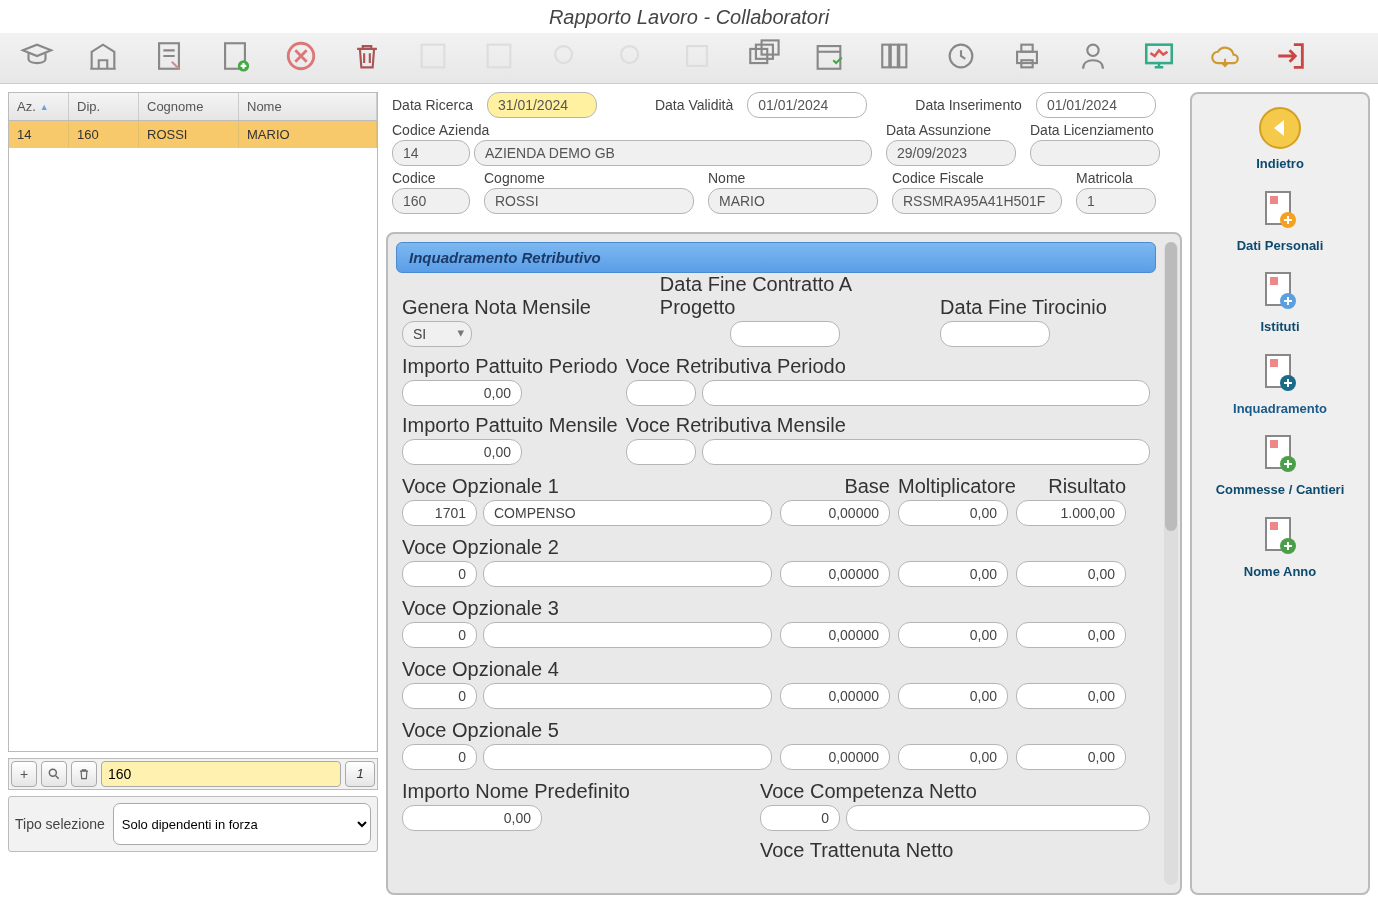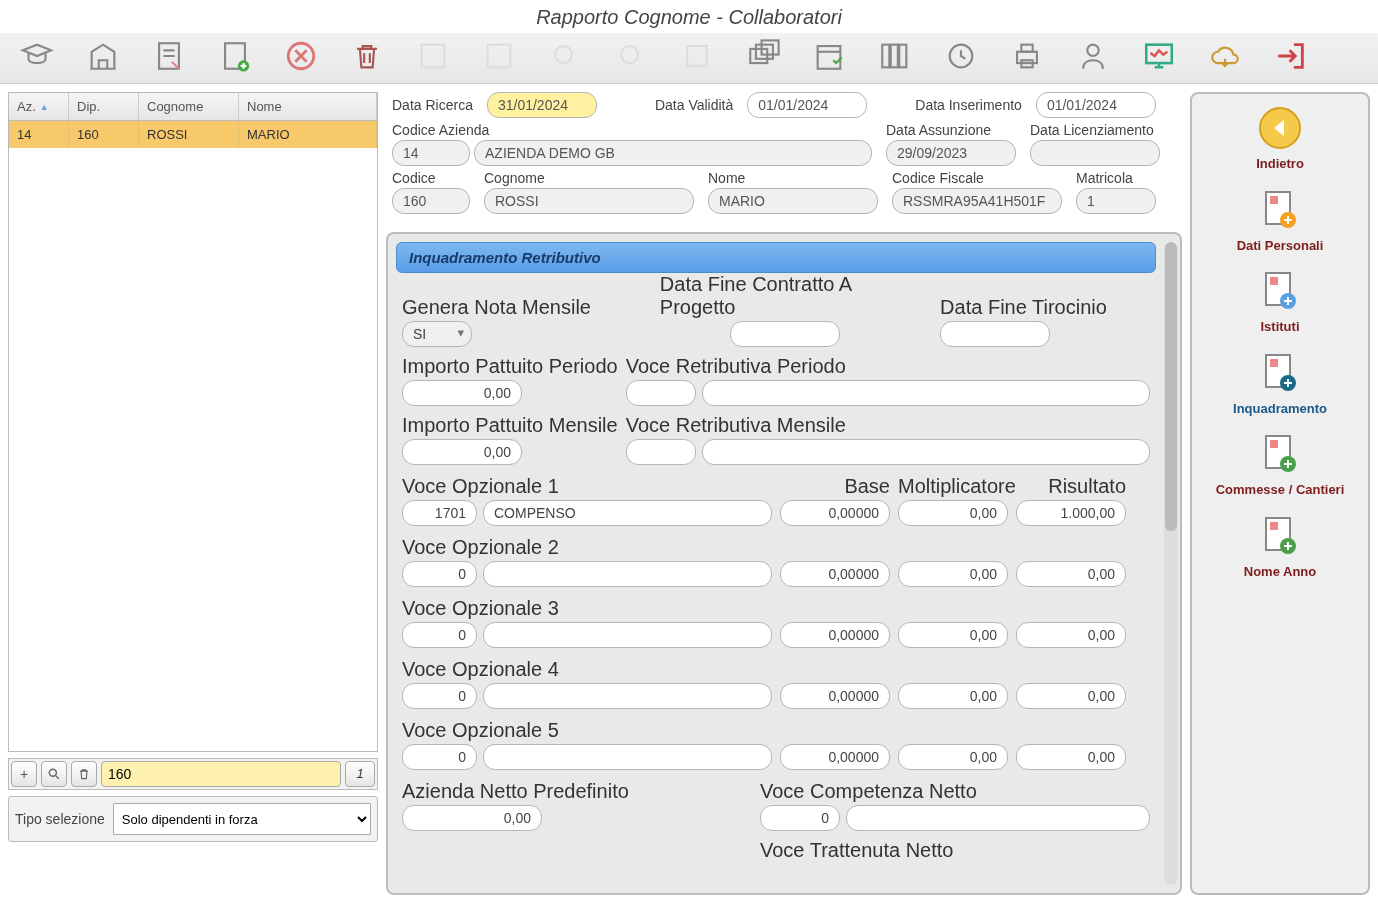--- a/index.html
+++ b/index.html
@@ -15,21 +15,21 @@
 .grid-head div { padding: 6px 8px; border-right: 1px solid #ccc; display:flex; align-items:center; gap:4px; }
 .col-az{width:60px;} .col-dip{width:70px;} .col-cog{width:100px;} .col-nom{flex:1;}
 .grid-body { flex:1; overflow-y:scroll; }
 .grid-row { display:flex; background:#f7c96b; font-size:13px; }
 .grid-row div { padding:6px 8px; border-right:1px solid #e0c070; }
 .grid-foot { display:flex; gap:4px; align-items:center; padding:2px; border:1px solid #bbb; background:#f2f2f2; }
 .sq-btn { width:26px; height:26px; background:linear-gradient(#fff,#e5e5e5); border:1px solid #aaa; border-radius:4px; display:flex; align-items:center; justify-content:center; cursor:pointer; font-size:14px; color:#555; }
 .search-box { flex:1; height:26px; background:#fff1b0; border:1px solid #aaa; border-radius:4px; padding:0 6px; font-size:14px; }
 .count-box { width:30px; height:26px; background:linear-gradient(#fff,#e5e5e5); border:1px solid #aaa; border-radius:4px; text-align:center; font-style:italic; line-height:24px; }
 .sel-row { display:flex; align-items:center; gap:8px; border:1px solid #bbb; padding:6px; background:#f2f2f2; border-radius:3px; }
-.sel-row select { flex:1; height:32px; border:1px solid #aaa; border-radius:1px; background:#fff; padding:0 4px; font-size:13px; }
+.sel-row select { flex:1; height:42px; border:1px solid #aaa; border-radius:7px; background:#fff; padding:0 4px; font-size:13px; }
 .center-panel { flex:1; display:flex; flex-direction:column; gap:10px; }
 .top-fields { padding:0 6px 4px; }
 .field-row { display:flex; gap:14px; align-items:center; margin-bottom:4px; flex-wrap:wrap; }
 .lbl { color:#444; font-size:14px; white-space:nowrap; }
 .inp { height:26px; border:1px solid #b5b5b5; border-radius:12px; background:#f0f0f0; padding:0 10px; font-size:14px; color:#555; }
 .inp.hl { background:#fff1a0; }
 .inp.wh { background:#fff; }
 .scroll-area { flex:1; border:2px solid #bbb; border-radius:8px; background:#e9e9e9; position:relative; overflow:hidden; padding:8px 18px 8px 8px; }
 .scroll-inner { height:100%; overflow-y:auto; padding-right:6px; }
 .section-hdr { background:linear-gradient(#7db8f0,#5a9ee8); color:#1a3a6a; font-weight:bold; font-style:italic; font-size:15px; padding:6px 12px; border:1px solid #4a8ad0; border-radius:6px; }
@@ -41,28 +41,28 @@
 .finp.l { text-align:left; }
 .finp.g { background:#f0f0f0; }
 select.finp { appearance:none; background:#f0f0f0; padding:0 18px 0 10px; text-align:left; }
 .sel-wrap{position:relative}
 .sel-wrap::after{content:"▾";position:absolute;right:8px;top:4px;color:#777;pointer-events:none}
 .vscroll { position:absolute; right:2px; top:8px; bottom:8px; width:14px; background:#ddd; border-radius:7px; }
 .vscroll-thumb { position:absolute; left:1px; right:1px; top:0; height:45%; background:#bbb; border-radius:6px; }
 .right-panel { width:180px; border:2px solid #bbb; border-radius:8px; background:#efefef; padding:10px 4px; display:flex; flex-direction:column; gap:14px; align-items:center; }
 .nav-item { display:flex; flex-direction:column; align-items:center; gap:4px; cursor:pointer; width:100%; }
 .nav-item .nic { width:48px; height:48px; display:flex; align-items:center; justify-content:center; }
-.nav-item .nlbl { font-size:13px; font-weight:bold; color:#7f1d1d; text-align:center; line-height:1.2; }
+.nav-item .nlbl { font-size:13px; font-weight:bold; color:#0c4a6e; text-align:center; line-height:1.2; }
 .nav-item.active .nlbl { color:#1a5a8a; }
 .sort-tri{font-size:9px;color:#6aa0e8}
 </style>
 </head>
 <body>
 
-<div class="title-bar">Rapporto Cognome - Collaboratori</div>
+<div class="title-bar">Rapporto Lavoro - Collaboratori</div>
 
 <div class="toolbar">
   <div class="tb-icon">
       <svg viewBox="0 0 24 24" fill="none" stroke="#888" stroke-width="1.5">
         <path d="M2 8l10-4 10 4-10 4z"></path>
         <path d="M6 10v4c0 2 3 3 6 3s6-1 6-3v-4"></path>
       </svg>
     </div>
   <div class="tb-icon">
       <svg viewBox="0 0 24 24" fill="none" stroke="#888" stroke-width="1.5">
@@ -442,21 +442,21 @@
     <div class="fcol" style="width:110px">
                     <span style="height:18px"></span>
       <input class="finp" style="width: 110px;" value="0,00">
                   </div>
   </div>
               </div>
             </div>
 
           <div class="frow" style="margin-top:10px;align-items:flex-start">
             <div class="fcol" style="width:350px">
-                <span class="flbl">Azienda Netto Predefinito</span>
+                <span class="flbl">Importo Nome Predefinito</span>
               <input class="finp" style="width: 140px;" value="0,00">
               </div>
             <div class="fcol" style="flex:1">
               <span class="flbl">Voce Competenza Netto</span>
               <div style="display:flex;gap:6px">
                   <input class="finp" style="width: 80px;" value="0">
                   <input class="finp l" style="flex: 1 1 0%;">
                 </div>
               <span class="flbl" style="margin-top:6px">Voce Trattenuta Netto</span>
             </div>

